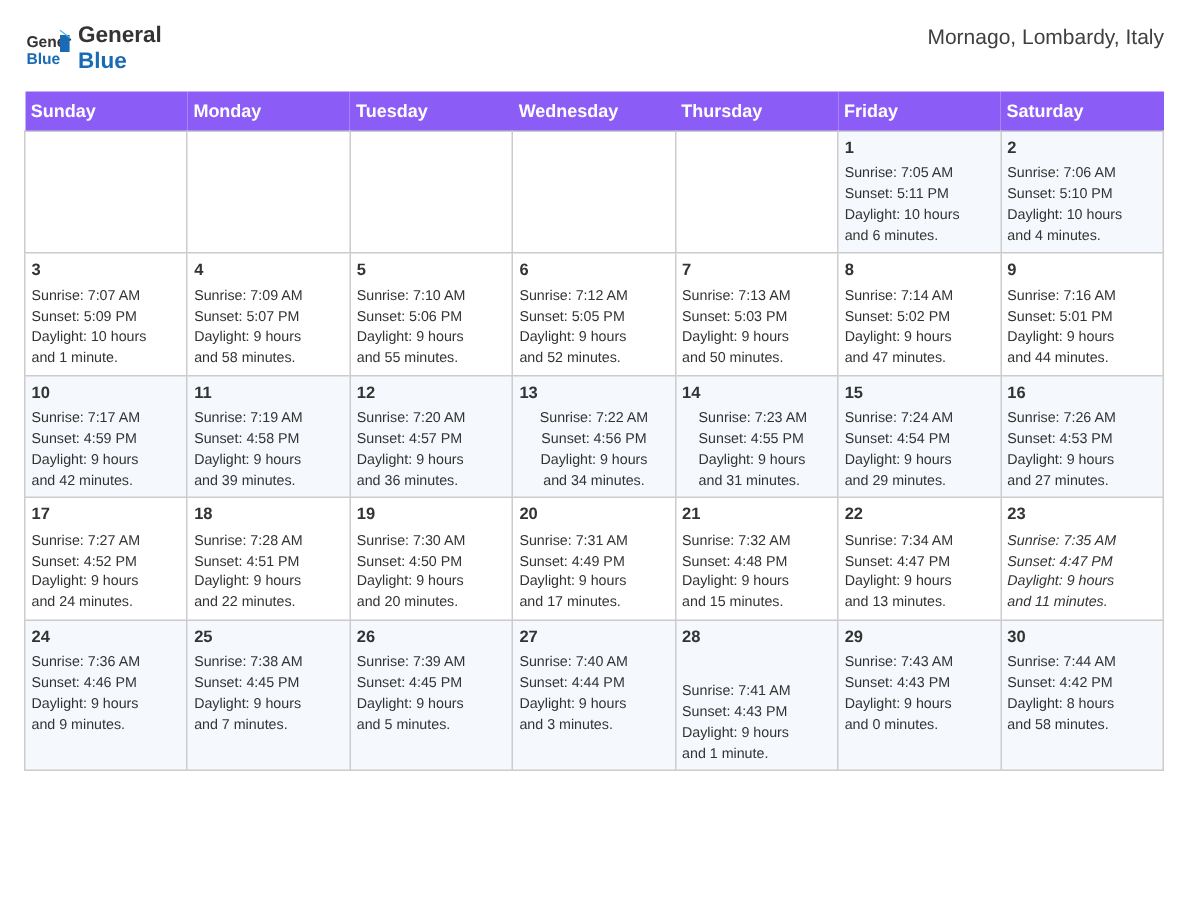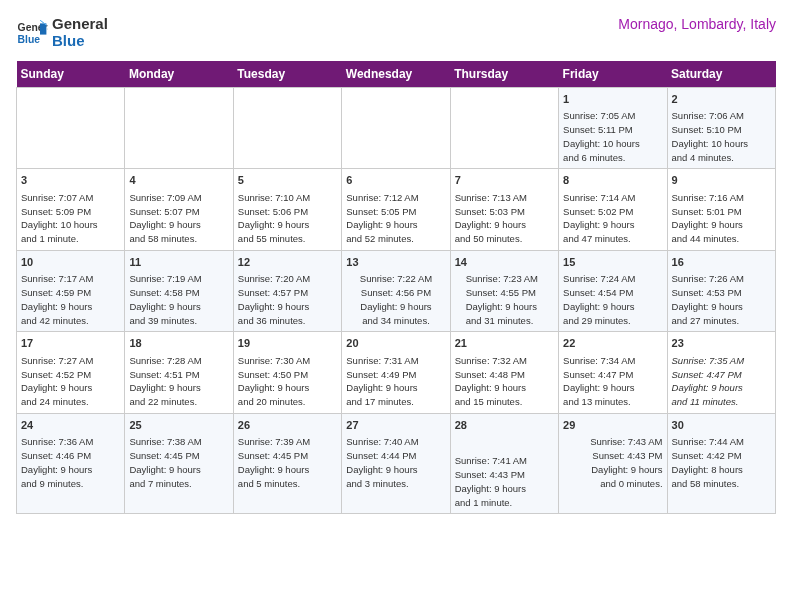--- a/index.html
+++ b/index.html
@@ -28,29 +28,29 @@
     .title-area {
       text-align: right;
     }
     .month-title {
       font-size: 32px;
       font-weight: normal;
       color: #333;
     }
     .location {
       font-size: 14px;
-      color: #a21caf;
+      color: #404040;
     }
     table {
       width: 100%;
       border-collapse: collapse;
       font-size: 10px;
     }
     thead tr th {
-      background-color: #701a75;
+      background-color: #8b5cf6;
       color: #fff;
       padding: 6px 4px;
       text-align: left;
       font-size: 12px;
       font-weight: bold;
     }
     tbody tr td {
       vertical-align: top;
       padding: 4px;
       border: 1px solid #ccc;
@@ -317,21 +317,21 @@
         </td>
         <td>
           <span class="day-num">28</span>
           <div class="day-info" style="white-space: pre-line; margin-top: 21px;">Sunrise: 7:41 AM
 Sunset: 4:43 PM
 Daylight: 9 hours
 and 1 minute.</div>
         </td>
         <td>
           <span class="day-num">29</span>
-          <div class="day-info" style="white-space: pre-line; text-align: right;">Sunrise: 7:43 AM
+          <div class="day-info" style="white-space: pre-line;">Sunrise: 7:43 AM
 Sunset: 4:43 PM
 Daylight: 9 hours
 and 0 minutes.</div>
         </td>
         <td>
           <span class="day-num">30</span>
           <div class="day-info" style="white-space: pre-line;">Sunrise: 7:44 AM
 Sunset: 4:42 PM
 Daylight: 8 hours
 and 58 minutes.</div>

